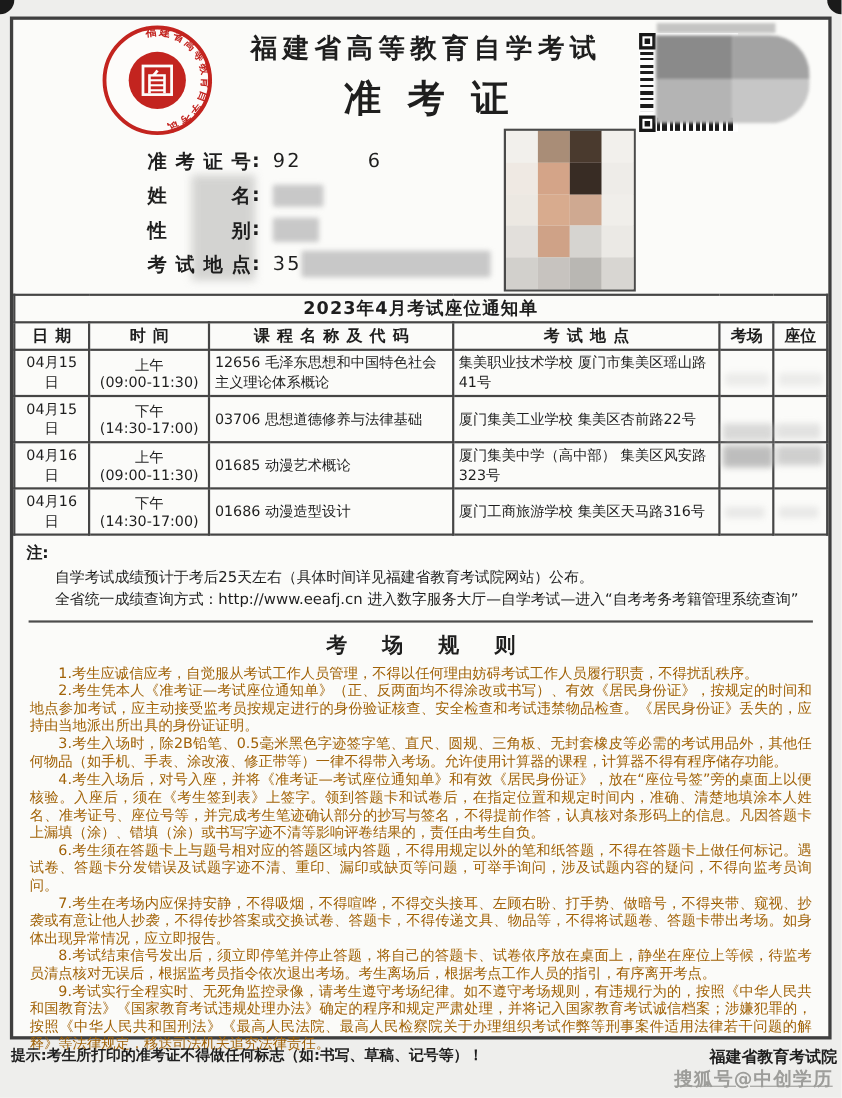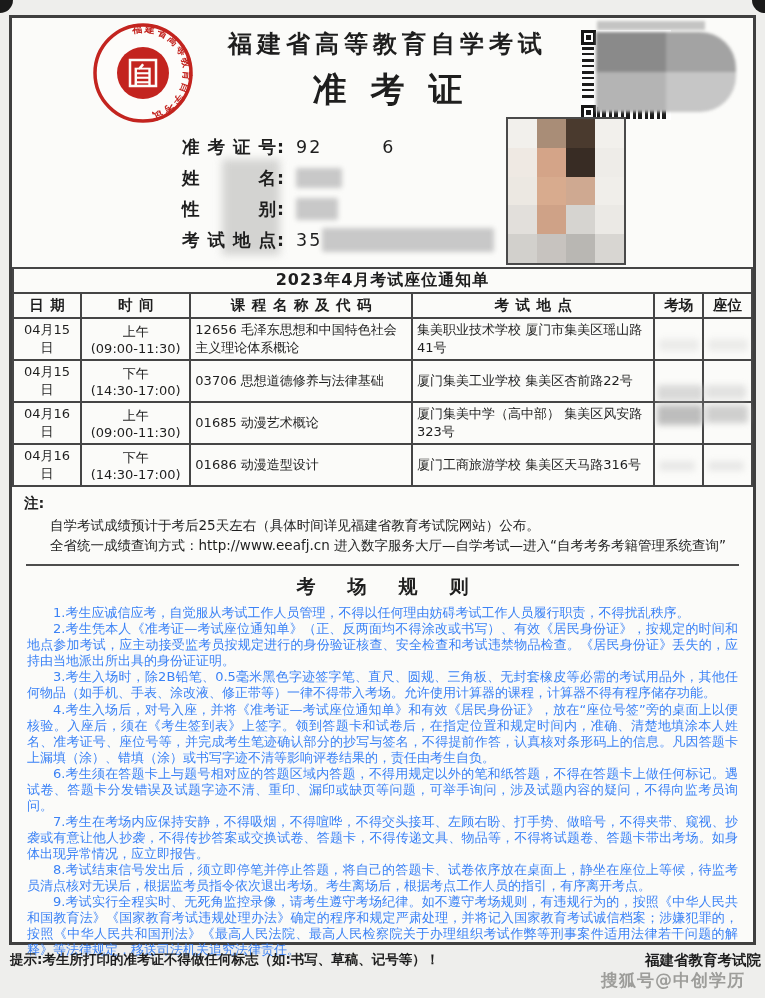--- a/index.html
+++ b/index.html
@@ -36,21 +36,21 @@
   .qr-noise-left{position:absolute;left:1px;top:17px;width:12px;height:54px;
     background:repeating-linear-gradient(#1c1c1c 0 3px,#fdfdfd 3px 6px,#1c1c1c 6px 8px,#fdfdfd 8px 12px);}
   .qr-noise-bottom{position:absolute;left:16px;bottom:1px;width:72px;height:12px;
     background:repeating-linear-gradient(90deg,#1c1c1c 0 3px,#fdfdfd 3px 5px,#1c1c1c 5px 9px,#fdfdfd 9px 12px);}
   .qr-mosaic{position:absolute;left:15px;top:12px;width:140px;height:80px;
     display:grid;grid-template-columns:1fr 1fr;grid-template-rows:1fr 1fr;
     filter:blur(1.5px);border-radius:0 36px 36px 0;overflow:hidden;}
   .qm1{background:#8a8a8a;} .qm2{background:#a3a3a3;} .qm3{background:#b4b4b4;} .qm4{background:#c6c6c6;}
 
   
-  .info{position:relative;height:152px;margin-left:48px;}
+  .info{position:relative;height:152px;}
   .info-rows{position:absolute;left:122px;top:16px;}
   .info-row{height:31px;display:flex;align-items:center;font-size:17.5px;}
   .info-label{width:94px;font-weight:bold;text-align:justify;text-align-last:justify;display:inline-block;}
   .info-colon{font-weight:bold;margin:0 12px 0 1px;}
   .val{letter-spacing:2px;}
   .gap{display:inline-block;width:60px;}
   .censor{background:#c8c8c8;filter:blur(2.5px);border-radius:2px;display:inline-block;}
   .c-name{width:46px;height:20px;}
   .c-sex{width:42px;height:22px;}
   .c-id{width:172px;height:24px;margin-right:14px;}
@@ -81,27 +81,27 @@
   
   .notes{padding:6px 12px 6px;font-size:13.5px;line-height:1.5;}
   .notes-label{font-weight:bold;font-size:14.5px;}
   .note-line{padding-left:26px;}
 
   .rules-divider{border-top:2px solid #4d4d4d;margin:3px 14px 0;}
 
   
   .rules{padding:5px 15px 0;}
   .rules-title{text-align:center;font-size:19px;font-weight:bold;letter-spacing:32px;padding-left:32px;margin:3px 0 5px;white-space:nowrap;}
-  .rule{font-size:13px;line-height:1.235;text-align:justify;text-indent:2em;margin:0;color:#3b82f6;}
+  .rule{font-size:13px;line-height:1.235;text-align:justify;text-indent:2em;margin:0;color:#a16207;}
 
   
   .footer{position:absolute;left:10px;right:4px;top:951px;display:flex;justify-content:space-between;align-items:flex-start;}
   .tip{font-size:13.5px;font-weight:bold;}
   .issuer{font-size:14.5px;font-weight:bold;}
-  .watermark{position:absolute;right:20px;top:969px;font-size:17px;font-weight:bold;color:#999996;letter-spacing:1px;opacity:.95;}
+  .watermark{position:absolute;right:8px;top:969px;font-size:17px;font-weight:bold;color:#999996;letter-spacing:1px;opacity:.95;text-decoration:underline;}
 </style>
 </head>
 <body>
 
 <div class="corner tl"></div>
 <div class="corner tr"></div>
 
 <div class="ticket">
 
   <div class="header">

